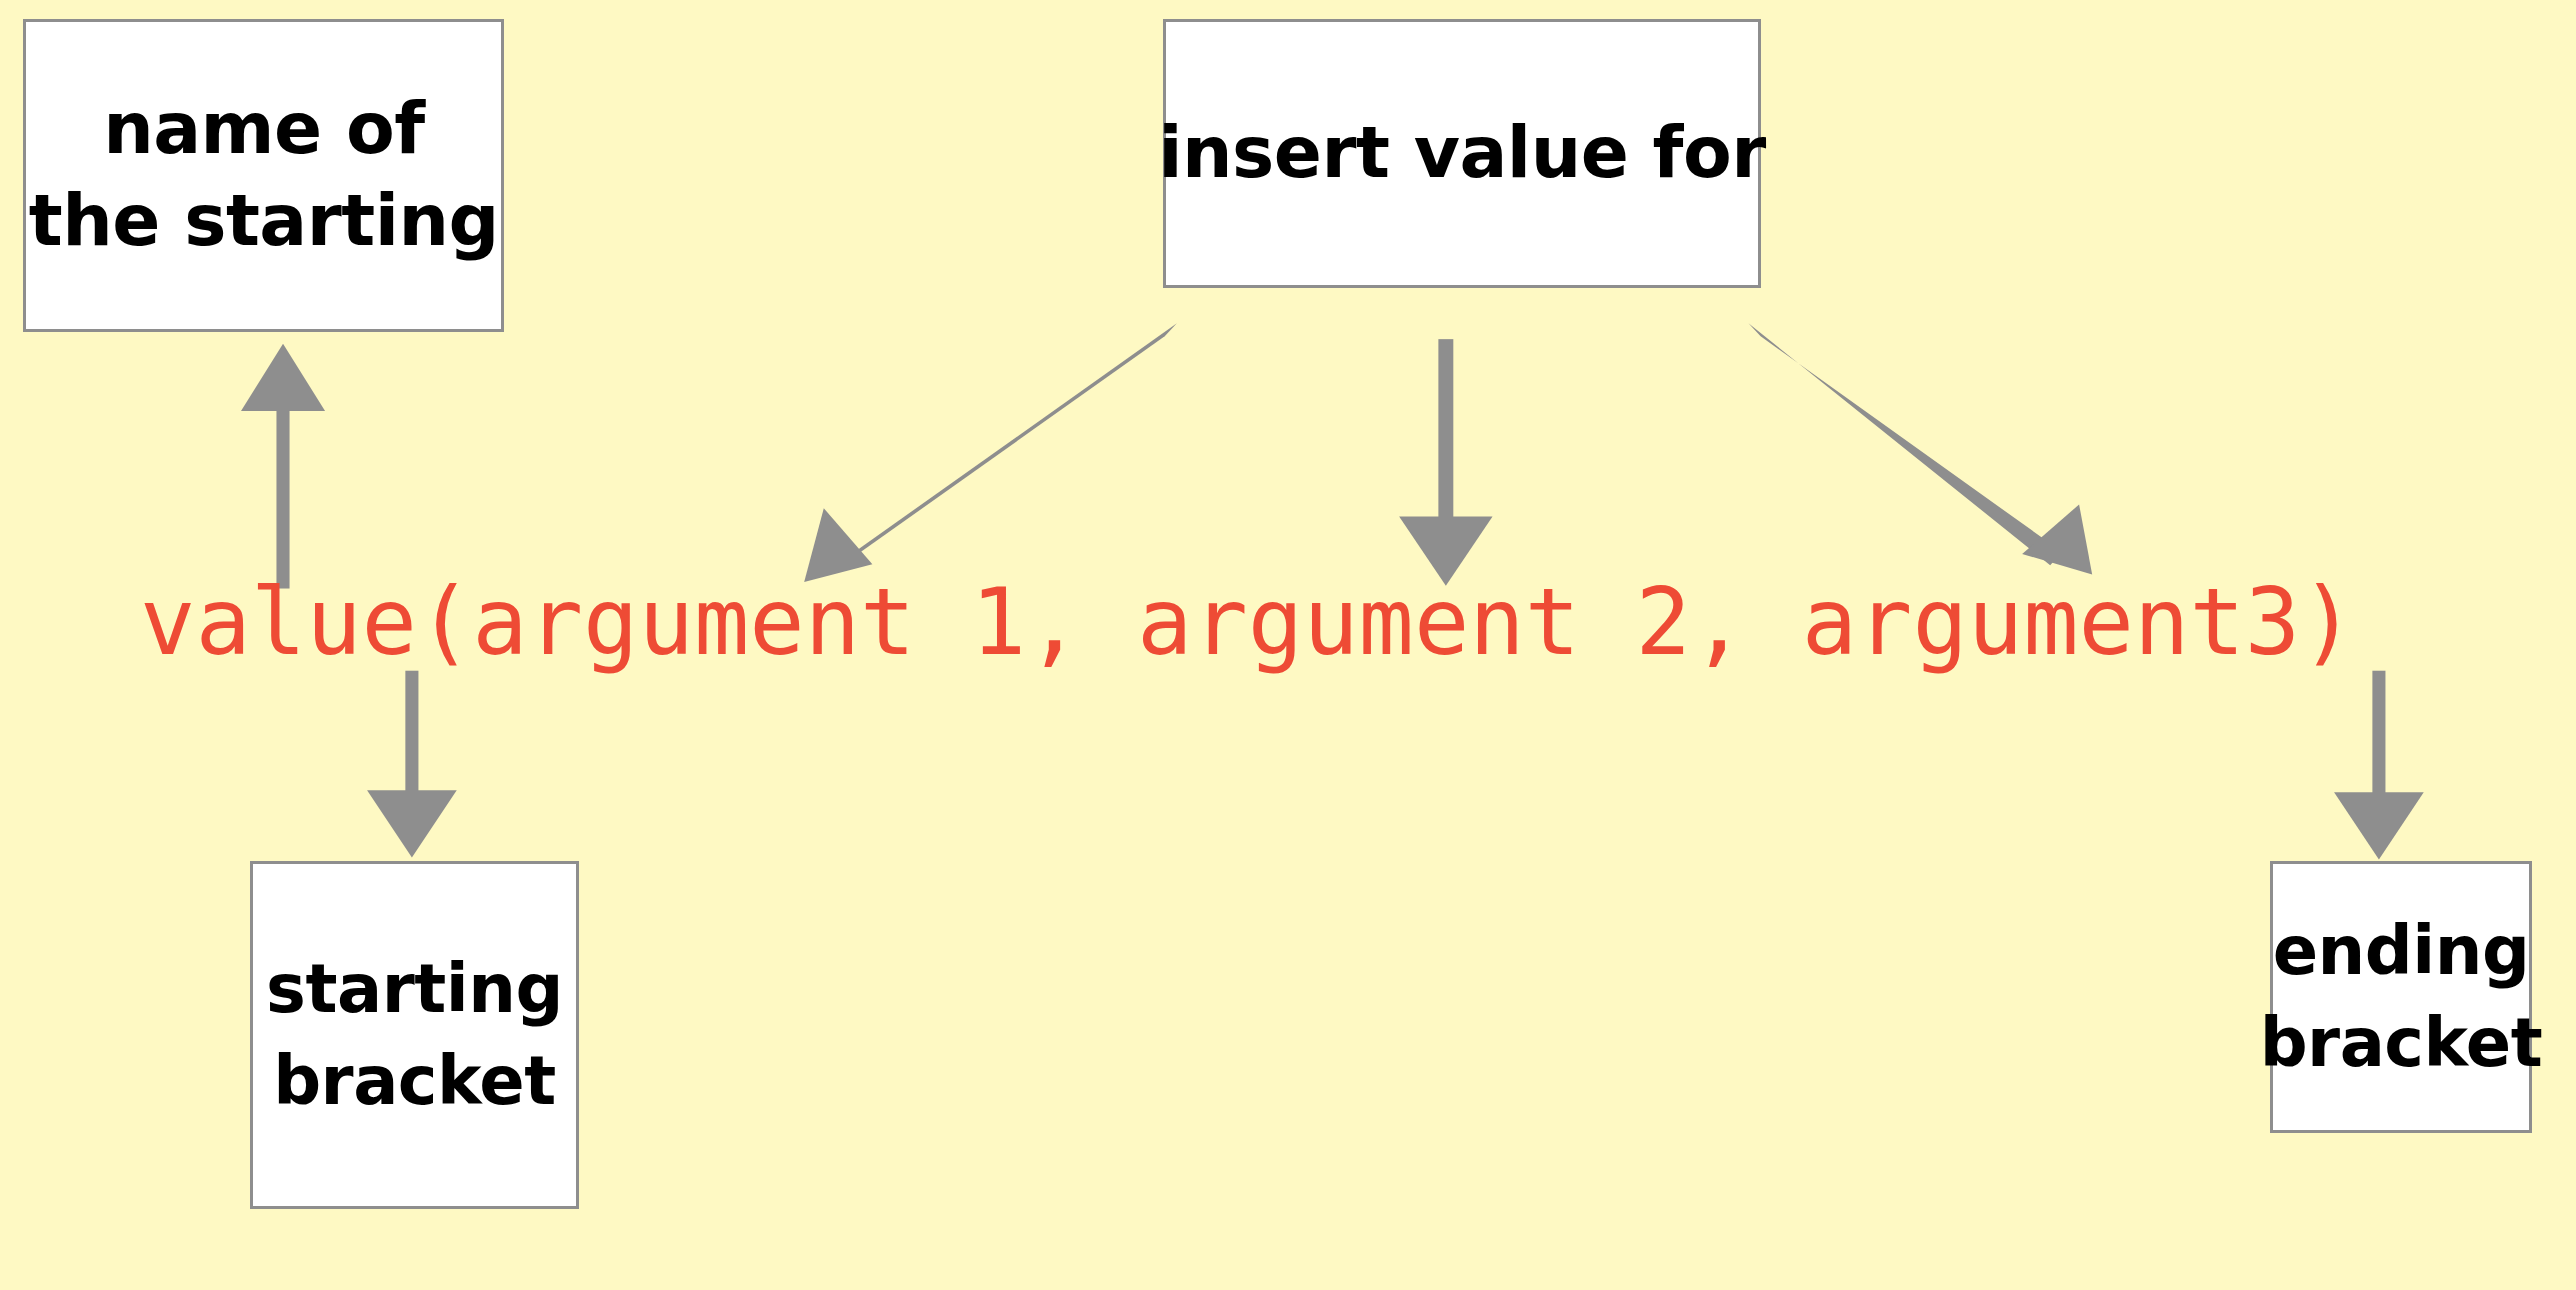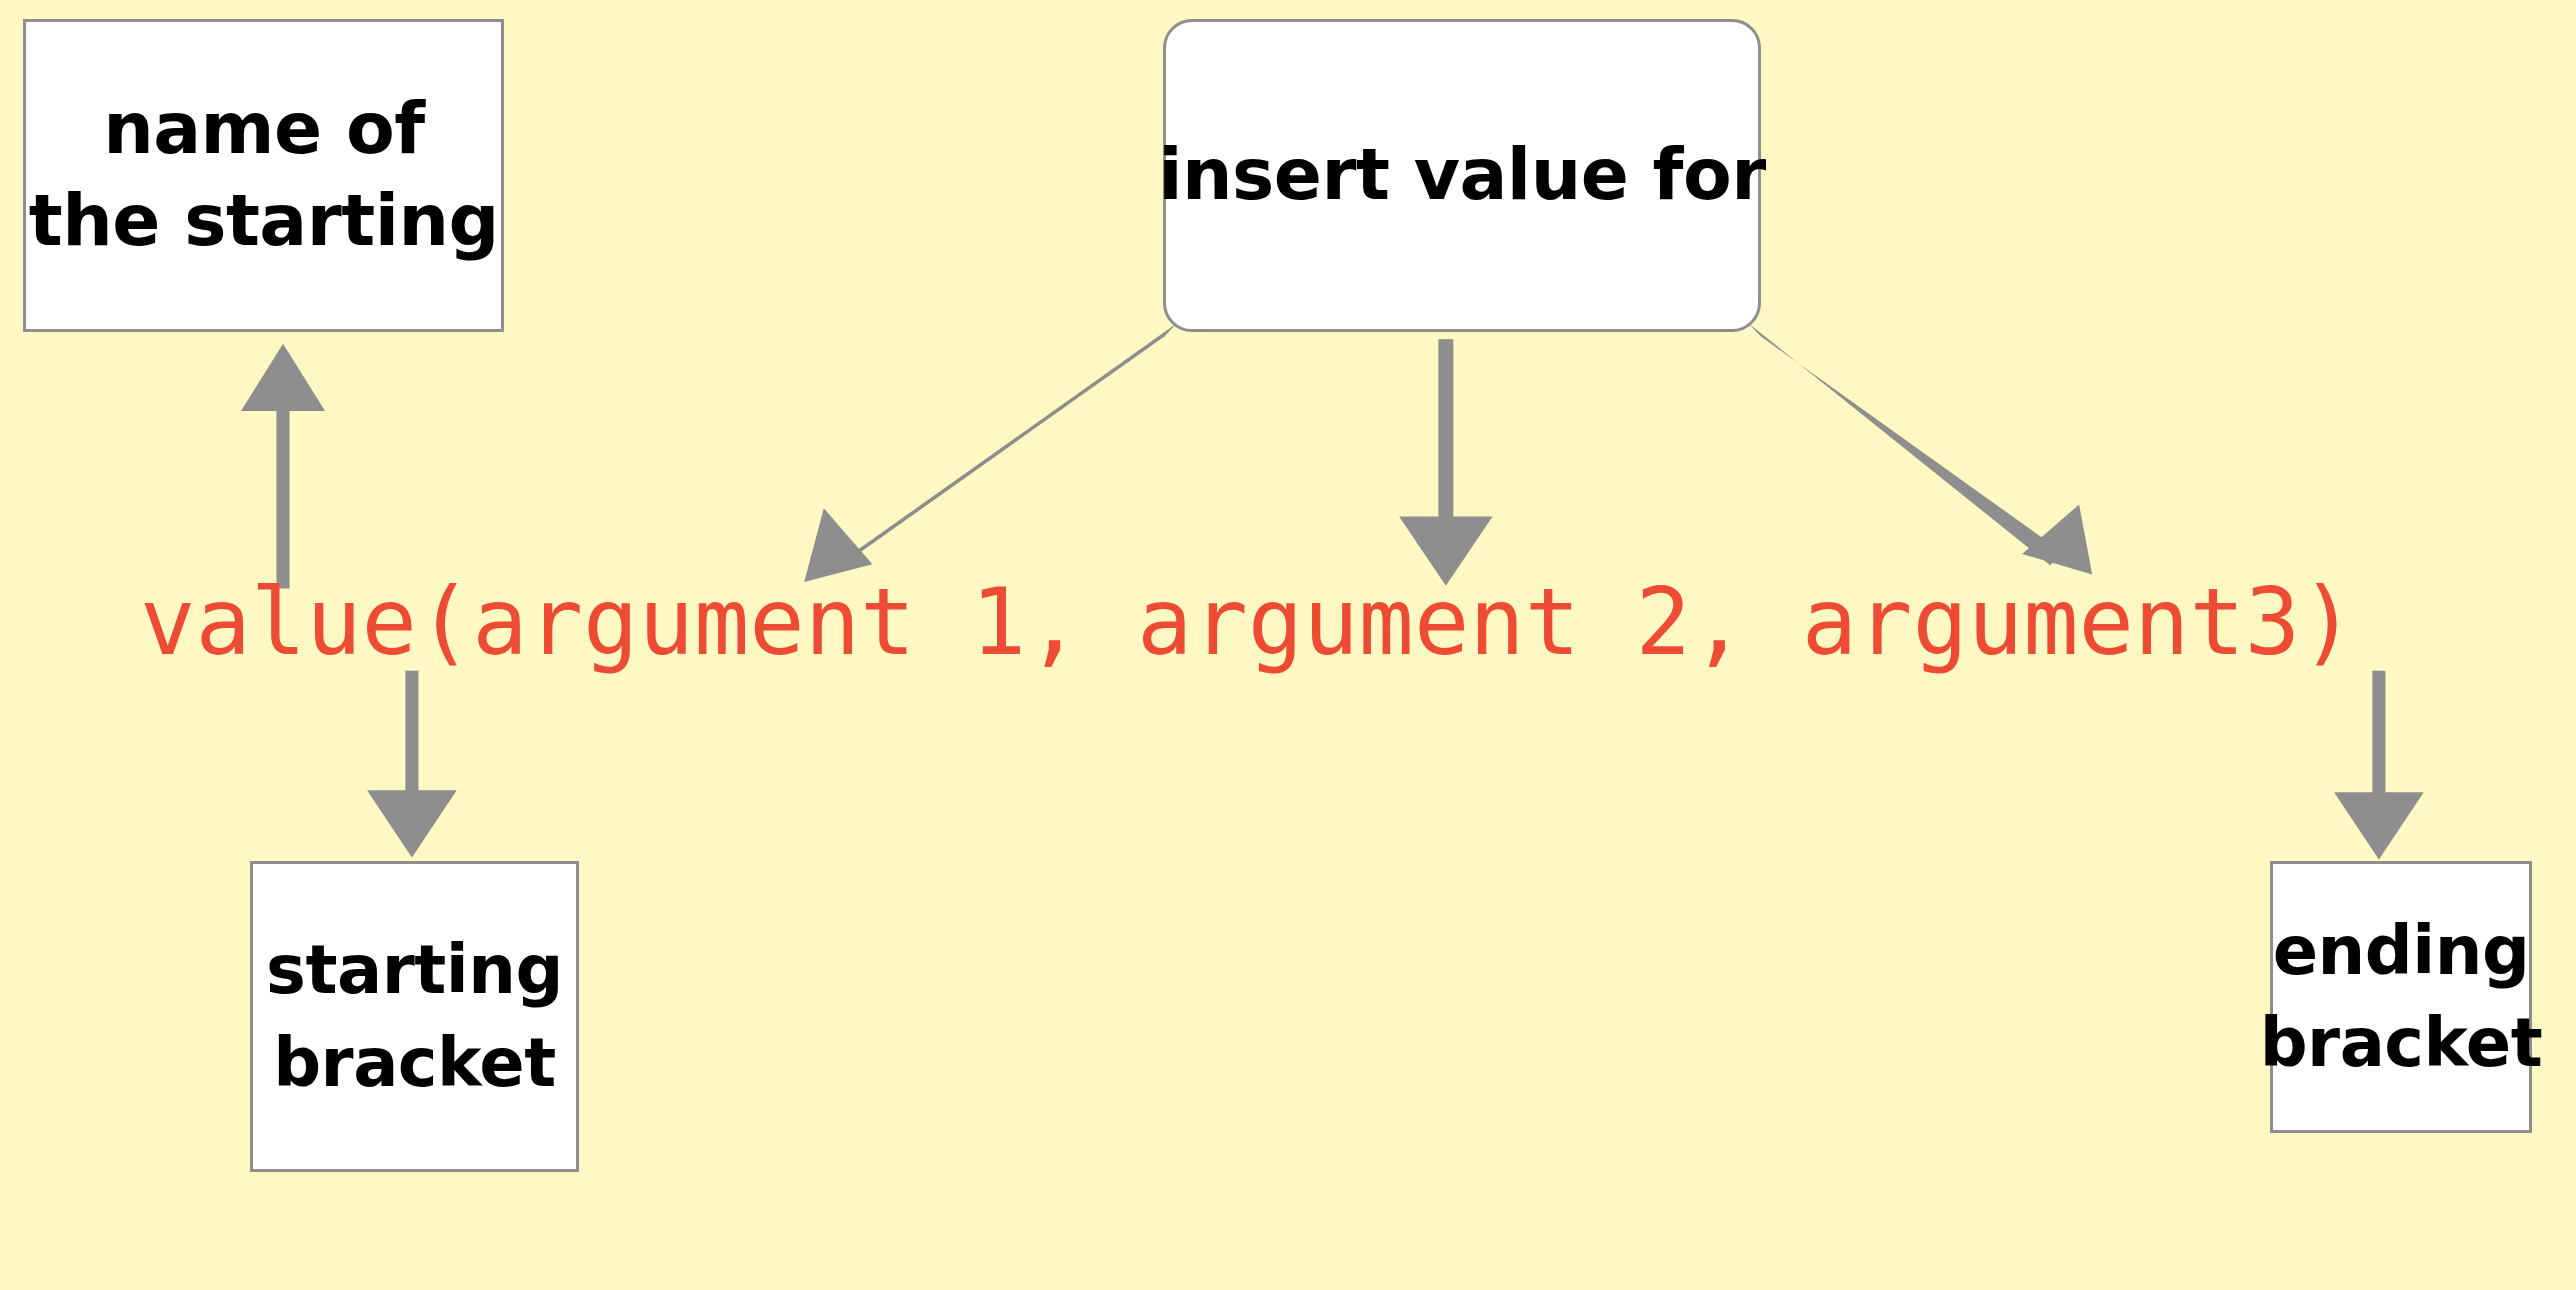--- a/index.html
+++ b/index.html
@@ -42,30 +42,29 @@
     top: 18.7px;
     width: 481px;
     height: 313px;
     font-size: 71px;
     line-height: 1.30;
   }
   #box-insert-value {
     left: 1163px;
     top: 18.7px;
     width: 598px;
-    height: 313px;
+    height: 269px;
     font-size: 71px;
     line-height: 1.30;
-    border-radius: 29px;
   }
   #box-starting-bracket {
     left: 250px;
     top: 861px;
     width: 329px;
-    height: 311px;
+    height: 348px;
     font-size: 67px;
     line-height: 1.38;
   }
   #box-ending-bracket {
     left: 2270px;
     top: 861px;
     width: 262px;
     height: 272px;
     font-size: 67px;
     line-height: 1.38;

